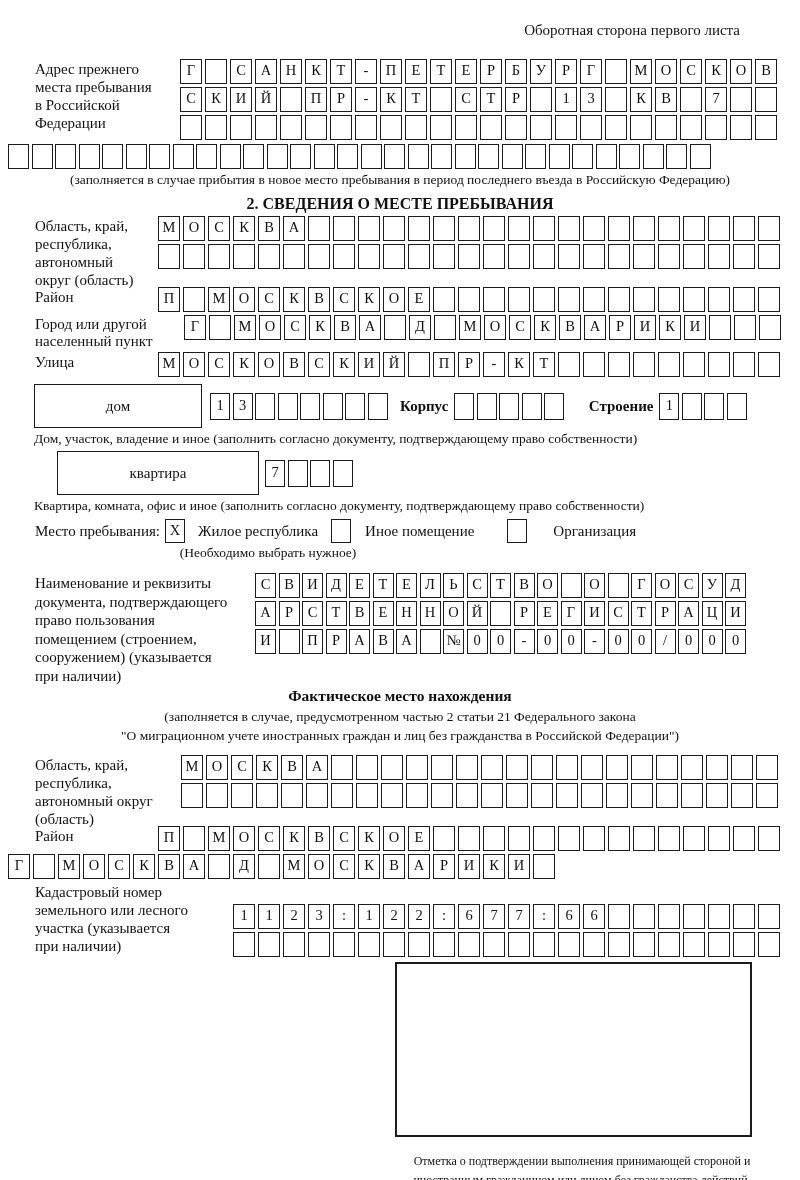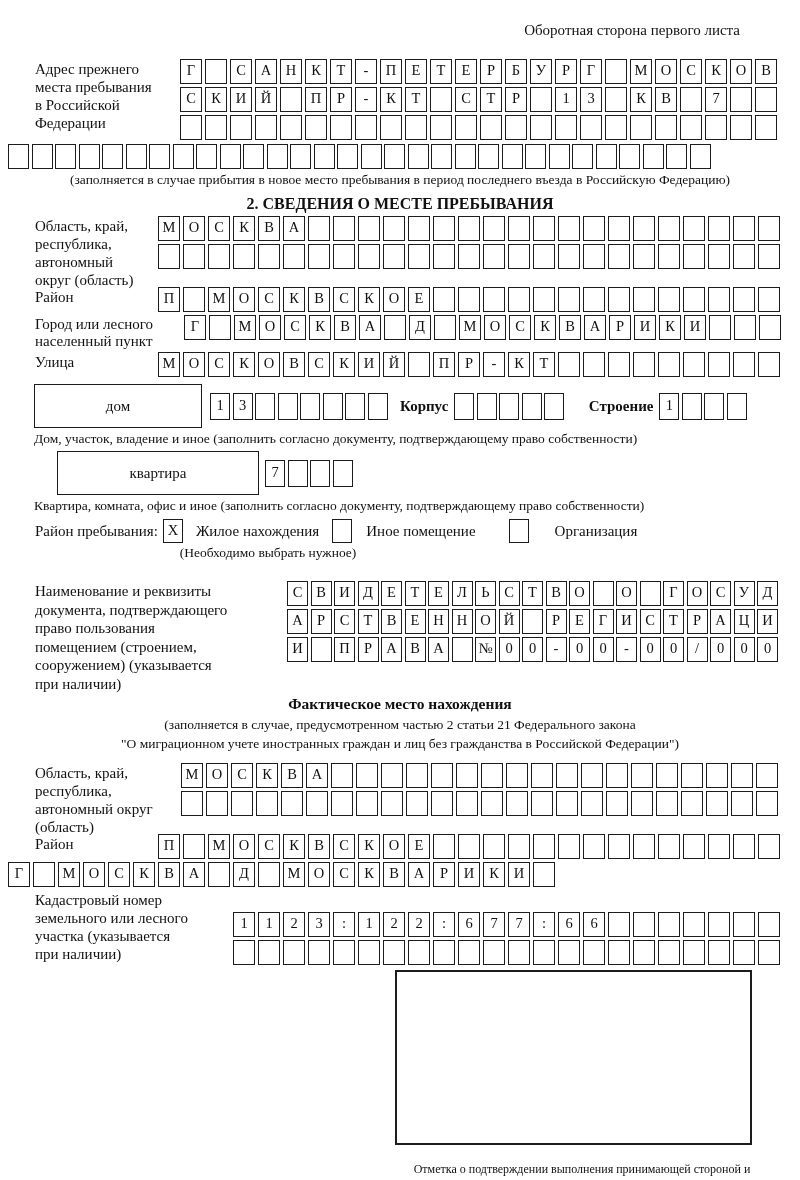--- a/index.html
+++ b/index.html
@@ -90,21 +90,21 @@
 </div>
 
 <div class="field" style="margin-top:-2px;">
   <div class="flabel w150">Район</div>
   <div class="rows">
       <div class="cellrow"><span class="cell">П</span><span class="cell"></span><span class="cell">М</span><span class="cell">О</span><span class="cell">С</span><span class="cell">К</span><span class="cell">В</span><span class="cell">С</span><span class="cell">К</span><span class="cell">О</span><span class="cell">Е</span><span class="cell"></span><span class="cell"></span><span class="cell"></span><span class="cell"></span><span class="cell"></span><span class="cell"></span><span class="cell"></span><span class="cell"></span><span class="cell"></span><span class="cell"></span><span class="cell"></span><span class="cell"></span><span class="cell"></span><span class="cell"></span></div>
     </div>
 </div>
 
 <div class="field">
-  <div class="flabel w176" style="line-height:17px;">Город или лесного
+  <div class="flabel w176" style="line-height:17px;">Город или другой
 населенный пункт</div>
   <div class="rows">
       <div class="cellrow"><span class="cell">Г</span><span class="cell"></span><span class="cell">М</span><span class="cell">О</span><span class="cell">С</span><span class="cell">К</span><span class="cell">В</span><span class="cell">А</span><span class="cell"></span><span class="cell">Д</span><span class="cell"></span><span class="cell">М</span><span class="cell">О</span><span class="cell">С</span><span class="cell">К</span><span class="cell">В</span><span class="cell">А</span><span class="cell">Р</span><span class="cell">И</span><span class="cell">К</span><span class="cell">И</span><span class="cell"></span><span class="cell"></span><span class="cell"></span></div>
     </div>
 </div>
 
 <div class="field" style="margin-top:2px;">
   <div class="flabel w150">Улица</div>
   <div class="rows">
       <div class="cellrow"><span class="cell">М</span><span class="cell">О</span><span class="cell">С</span><span class="cell">К</span><span class="cell">О</span><span class="cell">В</span><span class="cell">С</span><span class="cell">К</span><span class="cell">И</span><span class="cell">Й</span><span class="cell"></span><span class="cell">П</span><span class="cell">Р</span><span class="cell">-</span><span class="cell">К</span><span class="cell">Т</span><span class="cell"></span><span class="cell"></span><span class="cell"></span><span class="cell"></span><span class="cell"></span><span class="cell"></span><span class="cell"></span><span class="cell"></span><span class="cell"></span></div>
@@ -123,37 +123,37 @@
 <div class="caption caption-left" style="margin-top:3px;">Дом, участок, владение и иное (заполнить согласно документу, подтверждающему право собственности)</div>
 
 <div class="inline-row" style="margin-top:4px; margin-left:26px;padding-left:23px;">
   <span class="named-box" style="width:202px;">квартира</span>
   <span style="width:6px;"></span>
   <span><span class="cell">7</span><span class="cell"></span><span class="cell"></span><span class="cell"></span></span>
 </div>
 <div class="caption caption-left" style="margin-top:3px;">Квартира, комната, офис и иное (заполнить согласно документу, подтверждающему право собственности)</div>
 
 <div class="check-row" style="margin-top:5px; margin-left:27px;">
-  <span>Район пребывания:</span>
+  <span>Место пребывания:</span>
   <span style="width:5px;"></span>
   <span class="checkbox">X</span>
   <span style="width:13px;"></span>
-  <span>Жилое нахождения</span>
+  <span>Жилое республика</span>
   <span style="width:13px;"></span>
   <span class="checkbox"></span>
   <span style="width:14px;"></span>
   <span>Иное помещение</span>
   <span style="width:33px;"></span>
   <span class="checkbox"></span>
   <span style="width:26px;"></span>
   <span>Организация</span>
 </div>
 <div class="caption" style="margin-left:155px; width:210px; text-align:center; margin-top:2px;">(Необходимо выбрать нужное)</div>
 
-<div class="field" style="margin-top:20px;gap:32px;">
+<div class="field" style="margin-top:12px;">
   <div class="flabel w247" style="line-height:18.5px;">Наименование и реквизиты
 документа, подтверждающего
 право пользования
 помещением (строением,
 сооружением) (указывается
 при наличии)</div>
   <div class="rows rows-narrow">
     <div class="cellrow"><span class="cell">С</span><span class="cell">В</span><span class="cell">И</span><span class="cell">Д</span><span class="cell">Е</span><span class="cell">Т</span><span class="cell">Е</span><span class="cell">Л</span><span class="cell">Ь</span><span class="cell">С</span><span class="cell">Т</span><span class="cell">В</span><span class="cell">О</span><span class="cell"></span><span class="cell">О</span><span class="cell"></span><span class="cell">Г</span><span class="cell">О</span><span class="cell">С</span><span class="cell">У</span><span class="cell">Д</span></div>
     <div class="cellrow"><span class="cell">А</span><span class="cell">Р</span><span class="cell">С</span><span class="cell">Т</span><span class="cell">В</span><span class="cell">Е</span><span class="cell">Н</span><span class="cell">Н</span><span class="cell">О</span><span class="cell">Й</span><span class="cell"></span><span class="cell">Р</span><span class="cell">Е</span><span class="cell">Г</span><span class="cell">И</span><span class="cell">С</span><span class="cell">Т</span><span class="cell">Р</span><span class="cell">А</span><span class="cell">Ц</span><span class="cell">И</span></div>
     <div class="cellrow"><span class="cell">И</span><span class="cell"></span><span class="cell">П</span><span class="cell">Р</span><span class="cell">А</span><span class="cell">В</span><span class="cell">А</span><span class="cell"></span><span class="cell">№</span><span class="cell">0</span><span class="cell">0</span><span class="cell">-</span><span class="cell">0</span><span class="cell">0</span><span class="cell">-</span><span class="cell">0</span><span class="cell">0</span><span class="cell">/</span><span class="cell">0</span><span class="cell">0</span><span class="cell">0</span></div>

